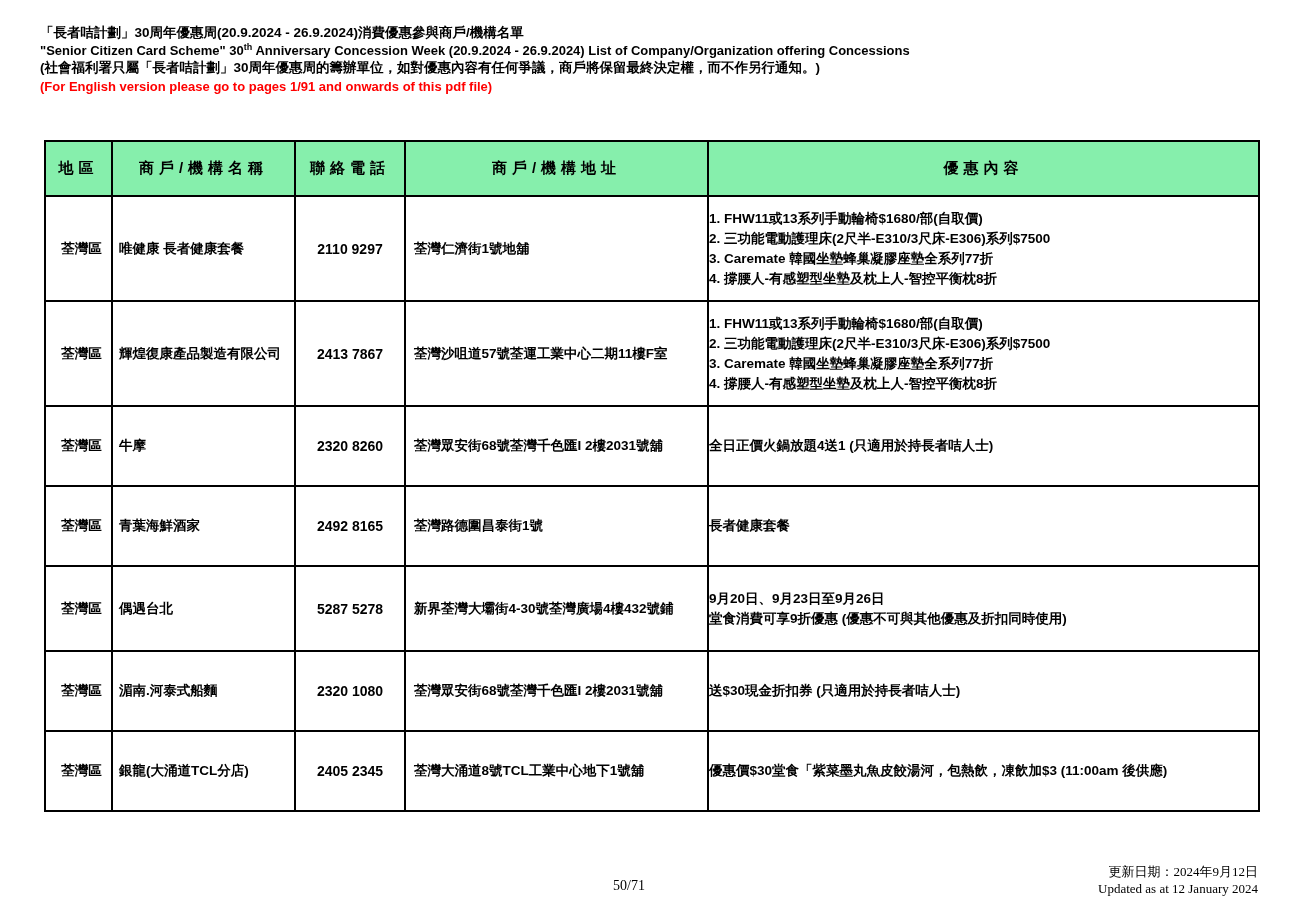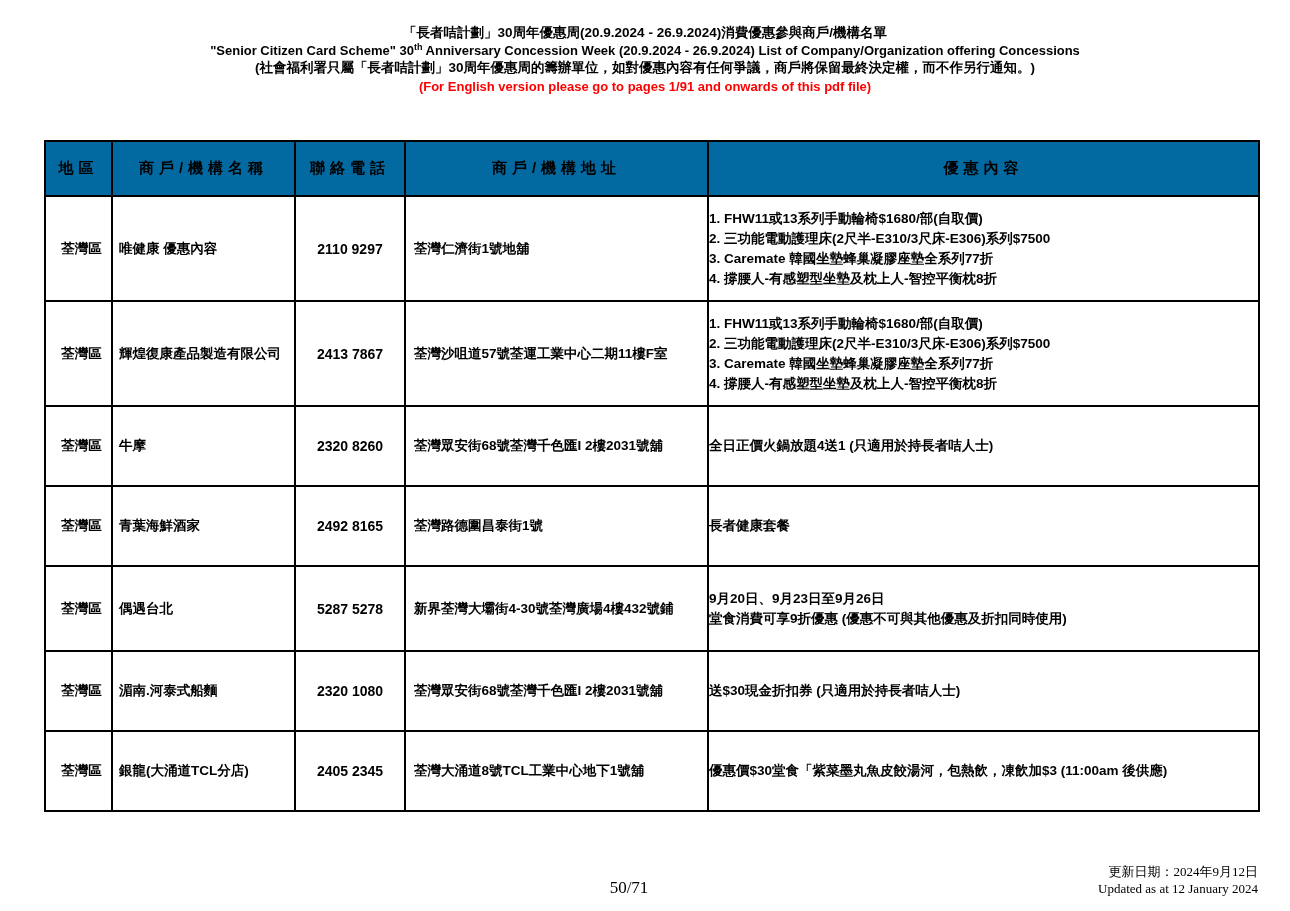--- a/index.html
+++ b/index.html
@@ -7,21 +7,21 @@
   body {
     width: 1290px; height: 911px;
     font-family: "Liberation Sans", sans-serif;
     color: #000;
   }
   .page { position: relative; width: 1290px; height: 911px; background: #fff; overflow: hidden; }
 
   
   .doc-header {
     position: absolute; top: 24px; left: 40px; width: 1210px;
-    text-align: center; font-weight: bold;
+    text-align: left; font-weight: bold;
   }
   .h-line { font-size: 13px; line-height: 17.5px; white-space: pre-wrap; }
   .h-line.zh { font-size: 13.5px; }
   .h-line sup { font-size: 9px; vertical-align: super; line-height: 0; }
   .h-line.red { color: #ff0000; margin-top: 1px; }
 
   
   table.main {
     position: absolute; top: 140px; left: 44px;
     width: 1214px; border-collapse: collapse; table-layout: fixed;
@@ -31,21 +31,21 @@
   col.c3 { width: 110px; }
   col.c4 { width: 303px; }
   col.c5 { width: 551px; }
   th, td {
     border: 2px solid #000;
     font-weight: bold; color: #000;
     vertical-align: middle;
     font-size: 13.5px;
   }
   thead th {
-    background: #0369a1;
+    background: #86efac;
     height: 55px;
     font-size: 15px;
     letter-spacing: 5px;
     text-align: center;
   }
   tr.r0, tr.r1 { height: 105px; }
   tr.r2, tr.r3, tr.r5, tr.r6 { height: 80px; }
   tr.r4 { height: 85px; }
   td.c-district { padding-left: 6px; text-align: center; }
   td.c-name     { padding-left: 6px; padding-right: 4px; }
@@ -55,21 +55,21 @@
     padding-left: 0; padding-right: 8px;
     white-space: pre-line;
     line-height: 20px;
   }
 
   
   .footer-page {
     position: absolute; top: 878px; left: 0; width: 1258px;
     text-align: center;
     font-family: "Liberation Serif", serif;
-    font-size: 17px;
+    font-size: 14px;
   }
   .footer-updated {
     position: absolute; top: 863px; right: 32px;
     text-align: right;
     font-family: "Liberation Serif", serif;
     font-size: 13px; line-height: 17px;
   }
 </style>
 </head>
 <body>
@@ -96,21 +96,21 @@
         <th>地區</th>
         <th>商戶/機構名稱</th>
         <th>聯絡電話</th>
         <th>商戶/機構地址</th>
         <th>優惠內容</th>
       </tr>
     </thead>
     <tbody>
       <tr class="r0">
         <td class="c-district">荃灣區</td>
-        <td class="c-name">唯健康 優惠內容</td>
+        <td class="c-name">唯健康 長者健康套餐</td>
         <td class="c-phone">2110 9297</td>
         <td class="c-address">荃灣仁濟街1號地舖</td>
         <td class="c-concession">1. FHW11或13系列手動輪椅$1680/部(自取價)
 2. 三功能電動護理床(2尺半-E310/3尺床-E306)系列$7500
 3. Caremate 韓國坐墊蜂巢凝膠座墊全系列77折
 4. 撐腰人-有感塑型坐墊及枕上人-智控平衡枕8折</td>
       </tr>
       <tr class="r1">
         <td class="c-district">荃灣區</td>
         <td class="c-name">輝煌復康產品製造有限公司</td>

